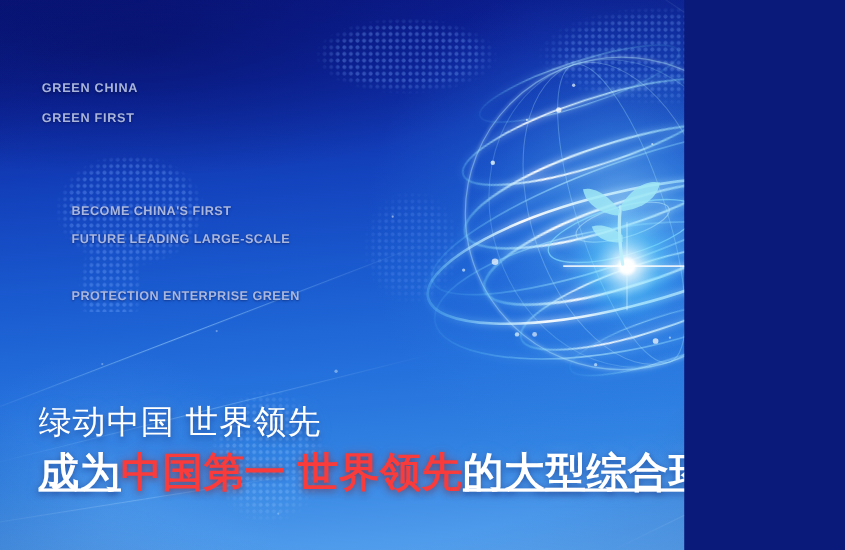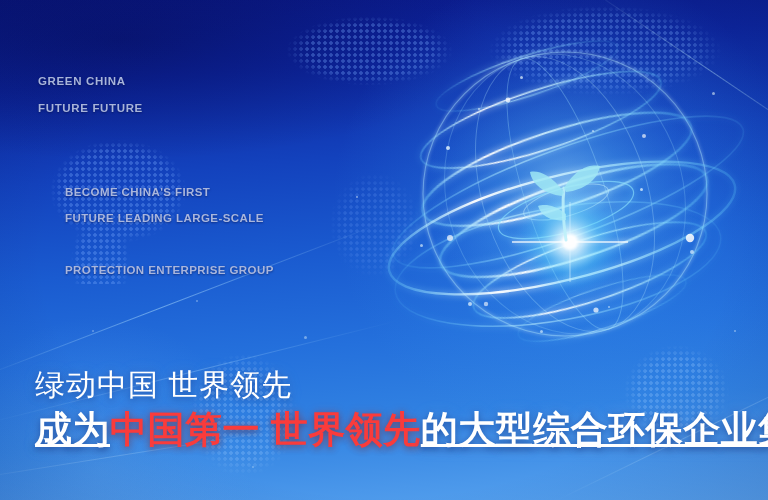--- a/index.html
+++ b/index.html
@@ -1,20 +1,20 @@
 <!DOCTYPE html>
 <html><head>
 <meta charset="utf-8">
 <style>
   html,body{margin:0;padding:0;background:#0a1a7a;}
   body{font-family:"Liberation Sans","DejaVu Sans",sans-serif;}
 
   #banner{
     position:relative;
-    width:768px;height:500px;
+    width:622px;height:500px;
     overflow:hidden;
     background:linear-gradient(175deg,
       #0a1785 0%,
       #0d26a0 16%,
       #1342bd 33%,
       #1a5bd0 50%,
       #2470dc 66%,
       #3182e2 80%,
       #4a97ea 92%,
       #59a4ef 100%);
@@ -270,25 +270,25 @@
   <div class="particle" style="left:712px;top:92px;width:3px;height:3px;opacity:.6;"></div>
   <div class="particle" style="left:734px;top:330px;width:2px;height:2px;opacity:.45;"></div>
   <div class="particle" style="left:252px;top:466px;width:2px;height:2px;opacity:.32;"></div>
   <div class="particle" style="left:660px;top:438px;width:3px;height:3px;opacity:.4;"></div>
 
   <div id="vignette"></div>
 
   <div id="copy">
 
     <div class="eyebrow" id="eb0">GREEN CHINA</div>
-    <div class="eyebrow" id="eb1">FUTURE FUTURE</div>
+    <div class="eyebrow" id="eb1">GREEN FIRST</div>
 
     <div class="tagline" id="tl0">BECOME CHINA'S FIRST</div>
     <div class="tagline" id="tl1">FUTURE LEADING LARGE-SCALE</div>
-    <div class="tagline" id="tl3">PROTECTION ENTERPRISE GROUP</div>
+    <div class="tagline" id="tl3">PROTECTION ENTERPRISE GREEN</div>
 
     <div id="headline">
       <div class="hl-line" id="hl-line-1">绿动中国 世界领先</div>
       <div class="hl-line" id="hl-line-2">
         <span class="hl-bold">成为</span><span class="hl-accent">中国第一 世界领先</span><span class="hl-bold">的大型综合环保企业集团</span>
       </div>
     </div>
 
   </div>
 </div>

